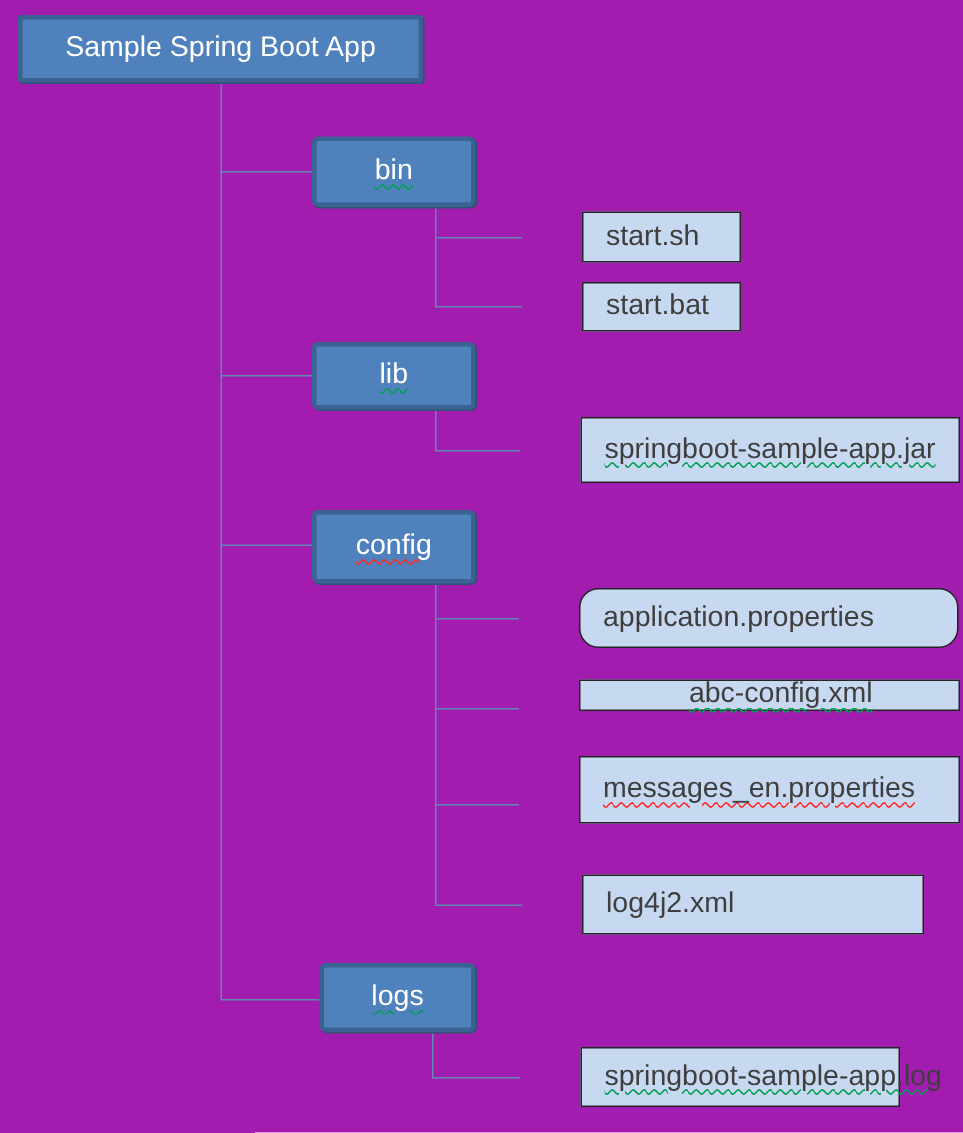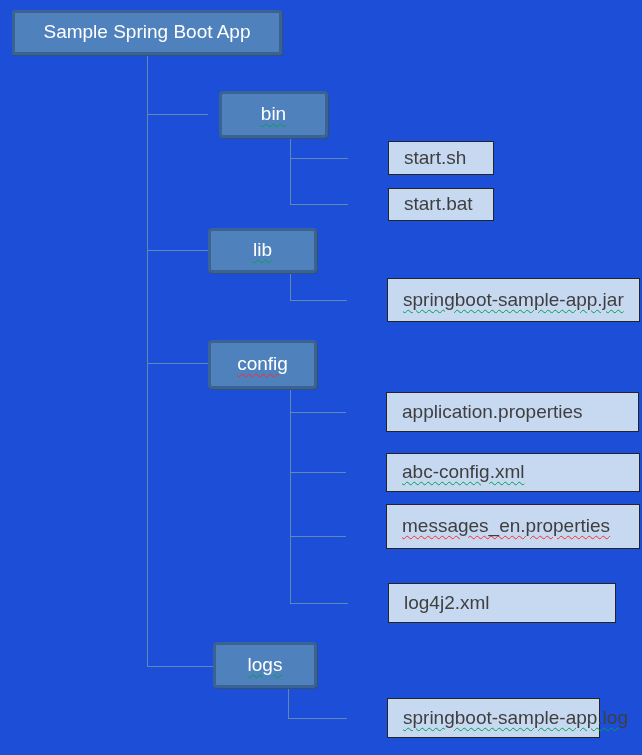--- a/index.html
+++ b/index.html
@@ -5,21 +5,21 @@
   html, body {
     margin: 0;
     padding: 0;
     background: #ffffff;
     font-family: "Liberation Sans", "DejaVu Sans", sans-serif;
   }
   .canvas {
     position: relative;
     width: 642px;
     height: 755px;
-    background: #1d4ed8;
+    background: #a21caf;
     overflow: hidden;
   }
   .box {
     position: absolute;
     box-sizing: border-box;
     display: flex;
     align-items: center;
     white-space: nowrap;
   }
   
@@ -91,21 +91,21 @@
   <div class="line h-line" style="left:290px; top:536px; width:56px;"></div>
   <div class="line h-line" style="left:290px; top:603px; width:58px;"></div>
 
   <div class="line v-line" style="left:288px; top:688px; height:30px;"></div>
   <div class="line h-line" style="left:288px; top:718px; width:59px;"></div>
 
   <div class="box node-dark node-root" style="left:12px; top:10px; width:270px; height:45px;">
     <span class="lbl">Sample Spring Boot App</span>
   </div>
 
-  <div class="box node-dark" style="left:208px; top:91px; width:109px; height:47px;margin-left:11px;">
+  <div class="box node-dark" style="left:208px; top:91px; width:109px; height:47px;">
     <span class="lbl sq-green">bin</span>
   </div>
 
   <div class="box node-dark" style="left:208px; top:228px; width:109px; height:45px;">
     <span class="lbl sq-green">lib</span>
   </div>
 
   <div class="box node-dark" style="left:208px; top:340px; width:109px; height:49px;">
     <span class="lbl sq-red">config</span>
   </div>
@@ -119,25 +119,25 @@
   </div>
 
   <div class="box node-light" style="left:348px; top:188px; width:106px; height:33px;">
     <span class="lbl">start.bat</span>
   </div>
 
   <div class="box node-light" style="left:347px; top:278px; width:253px; height:44px;">
     <span class="lbl sq-green">springboot-sample-app.jar</span>
   </div>
 
-  <div class="box node-light" style="left:346px; top:392px; width:253px; height:40px;">
+  <div class="box node-light" style="left:346px; top:392px; width:253px; height:40px;border-radius:13px;">
     <span class="lbl">application.properties</span>
   </div>
 
-  <div class="box node-light" style="left:346px; top:453px; width:254px; height:39px;">
+  <div class="box node-light" style="left:346px; top:453px; width:254px; height:21px;justify-content:center;">
     <span class="lbl sq-green">abc-config.xml</span>
   </div>
 
   <div class="box node-light" style="left:346px; top:504px; width:254px; height:45px;text-align:center;">
     <span class="lbl sq-red">messages_en.properties</span>
   </div>
 
   <div class="box node-light" style="left:348px; top:583px; width:228px; height:40px;">
     <span class="lbl">log4j2.xml</span>
   </div>

